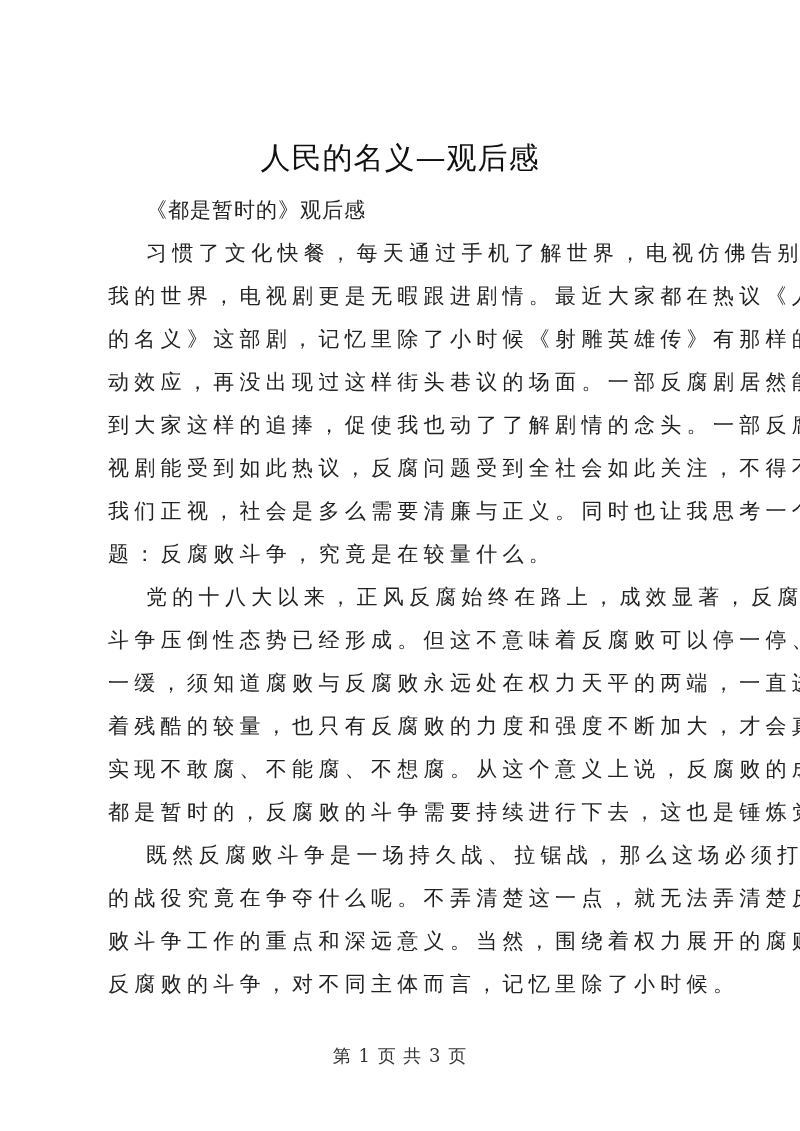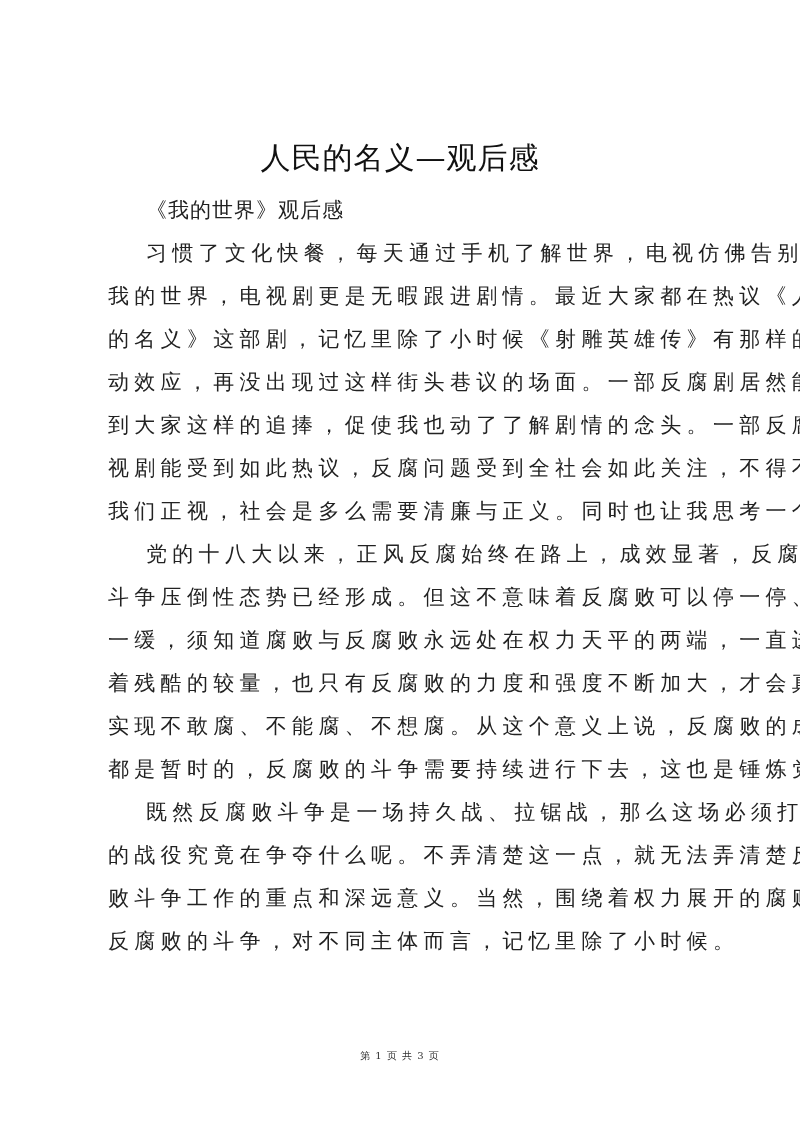--- a/index.html
+++ b/index.html
@@ -65,43 +65,44 @@
     }
     .line.indent {
       padding-left: 38px;
     }
     .footer {
       position: absolute;
       top: 1046px;
       left: 0;
       width: 800px;
       text-align: center;
-      font-size: 10px;
+      font-size: 18px;
       line-height: 20px;
       color: #333;
       letter-spacing: 1px;
     }
   </style>
 </head>
 <body>
 
 <div class="page">
   <h1 class="title">人民的名义—观后感</h1>
 
   <div class="body-text">
-    <p class="subtitle">《我的世界》观后感</p>
+    <p class="subtitle">《都是暂时的》观后感</p>
 
     <p class="para">
       <span class="line indent">习惯了文化快餐，每天通过手机了解世界，电视仿佛告别了</span>
       <span class="line">我的世界，电视剧更是无暇跟进剧情。最近大家都在热议《人民</span>
       <span class="line">的名义》这部剧，记忆里除了小时候《射雕英雄传》有那样的轰</span>
       <span class="line">动效应，再没出现过这样街头巷议的场面。一部反腐剧居然能得</span>
       <span class="line">到大家这样的追捧，促使我也动了了解剧情的念头。一部反腐电</span>
       <span class="line">视剧能受到如此热议，反腐问题受到全社会如此关注，不得不让</span>
       <span class="line">我们正视，社会是多么需要清廉与正义。同时也让我思考一个问</span>
+      <span class="line">题：反腐败斗争，究竟是在较量什么。</span>
     </p>
 
     <p class="para">
       <span class="line indent">党的十八大以来，正风反腐始终在路上，成效显著，反腐败</span>
       <span class="line">斗争压倒性态势已经形成。但这不意味着反腐败可以停一停、缓</span>
       <span class="line">一缓，须知道腐败与反腐败永远处在权力天平的两端，一直进行</span>
       <span class="line">着残酷的较量，也只有反腐败的力度和强度不断加大，才会真正</span>
       <span class="line">实现不敢腐、不能腐、不想腐。从这个意义上说，反腐败的成绩</span>
       <span class="line">都是暂时的，反腐败的斗争需要持续进行下去，这也是锤炼党员</span>
     </p>

